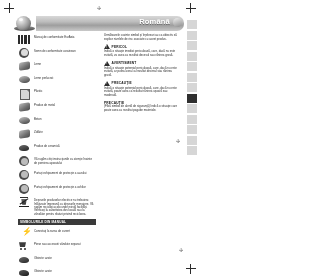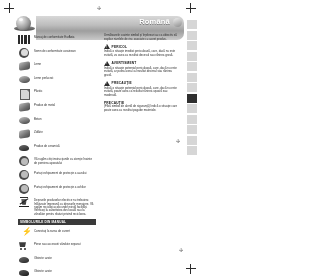--- a/index.html
+++ b/index.html
@@ -13,21 +13,21 @@
   .regmark{position:absolute;font-size:5px;line-height:5px;color:#3a3a3a;}
 
   
   .logo{position:absolute;left:14px;top:13px;width:21px;height:19px;}
   .logo .ball{position:absolute;left:2px;top:3px;width:15px;height:15px;border-radius:50%;
       background:radial-gradient(circle at 33% 28%, #f2f2f2 0%, #cfcfcf 22%, #9a9a9a 55%, #5d5d5d 82%, #3d3d3d 100%);}
   .logo .base{position:absolute;left:0px;top:13px;width:21px;height:5px;border-radius:50%;
       background:linear-gradient(180deg,#8f8f8f,#4a4a4a);}
   .logo .glint{position:absolute;left:5px;top:5px;width:4px;height:3px;border-radius:50%;background:#ffffff;opacity:.85;}
 
-  .titlebar{position:absolute;left:36px;top:16px;width:148px;height:24px;
+  .titlebar{position:absolute;left:36px;top:16px;width:148px;height:15px;
       background:linear-gradient(180deg,#d8d8d8 0%,#bdbdbd 38%,#9e9e9e 62%,#c9c9c9 100%);
       border-radius:0 7px 7px 0;text-align:center;}
   .titlebar .lang{position:absolute;right:14px;top:1px;font-size:7.5px;font-weight:bold;color:#ffffff;
       letter-spacing:.2px;text-shadow:0 0.5px 0 rgba(0,0,0,.35);}
   .titlebar .cap{position:absolute;right:2px;top:2px;width:9px;height:9px;border-radius:50%;
       background:linear-gradient(160deg,#efefef,#8d8d8d);}
 
   
   .tabs{position:absolute;right:3px;top:20px;width:10px;}
   .tab{width:10px;height:9px;margin-bottom:1.5px;background:#d6d6d6;}

